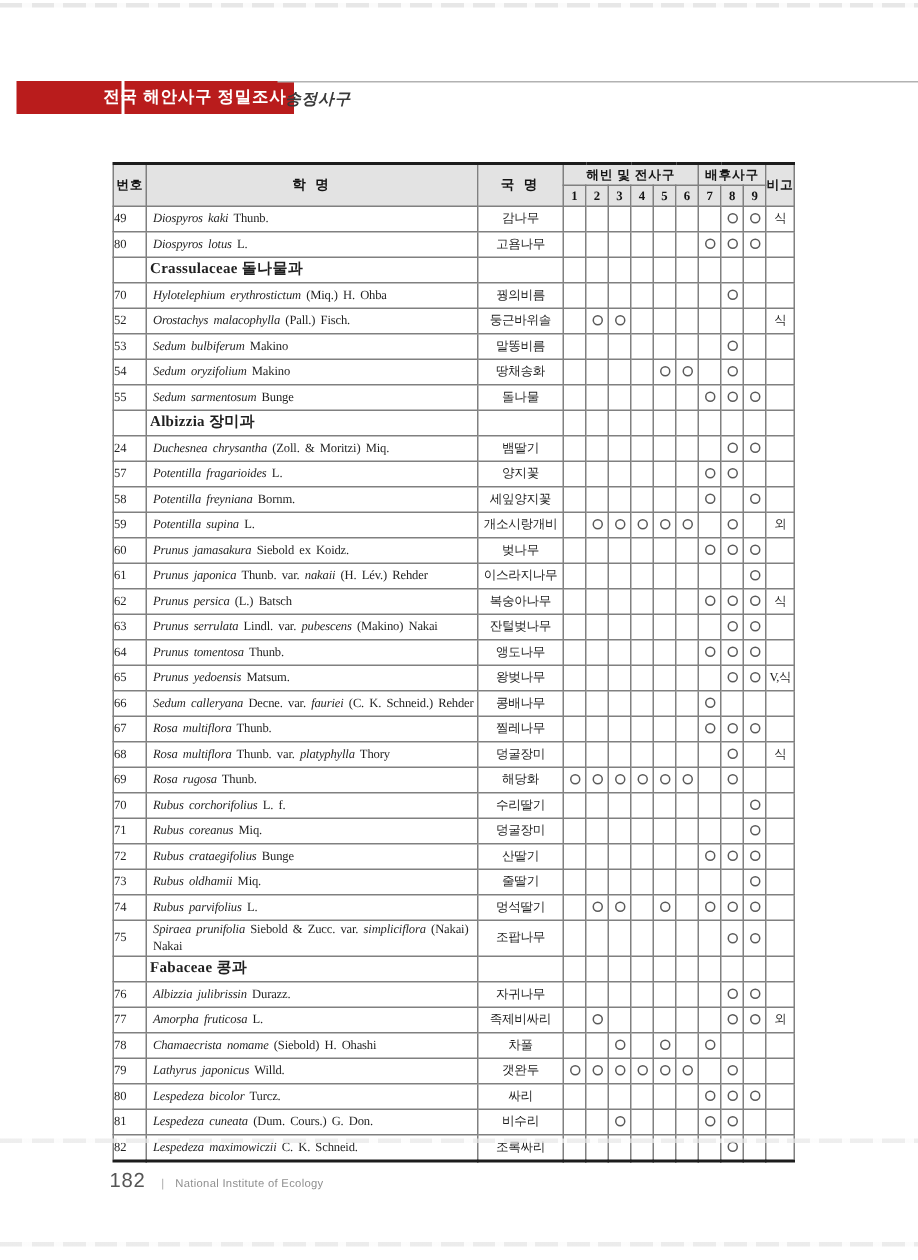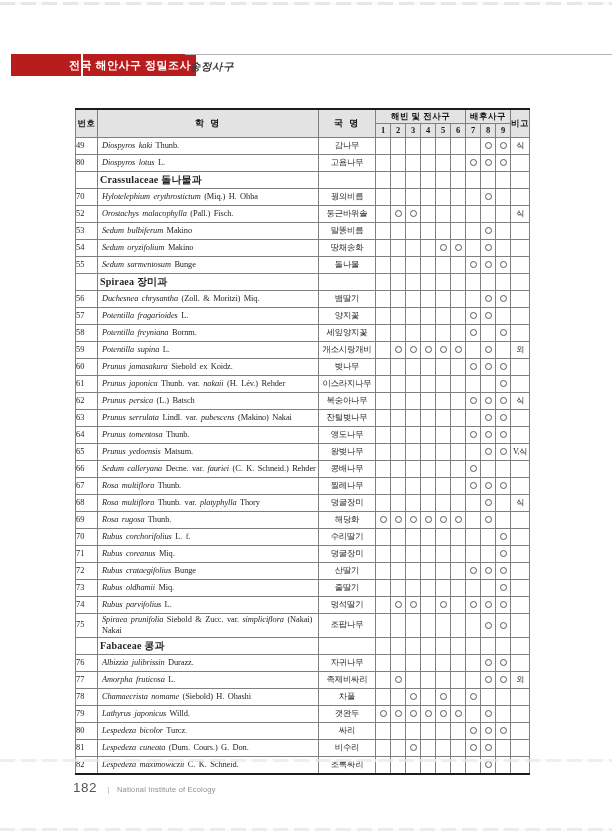--- a/index.html
+++ b/index.html
@@ -224,35 +224,35 @@
         <td class="mark"></td>
         <td class="mark"></td>
         <td class="mark"></td>
         <td class="mark"><span class="circ"></span></td>
         <td class="mark"><span class="circ"></span></td>
         <td class="mark"><span class="circ"></span></td>
         <td class="remark"></td>
       </tr>
       <tr class="family">
         <td class="no"></td>
-        <td class="fam">Spiraea 장미과</td>
+        <td class="fam">Albizzia 장미과</td>
         <td class="kor"></td>
         <td class="mark"></td>
         <td class="mark"></td>
         <td class="mark"></td>
         <td class="mark"></td>
         <td class="mark"></td>
         <td class="mark"></td>
         <td class="mark"></td>
         <td class="mark"></td>
         <td class="mark"></td>
         <td class="remark"></td>
       </tr>
       <tr class="r">
-        <td class="no">56</td>
+        <td class="no">24</td>
         <td class="sci"><span class="it">Duchesnea chrysantha</span><span class="rm"> (Zoll. &amp; Moritzi) Miq.</span></td>
         <td class="kor">뱀딸기</td>
         <td class="mark"></td>
         <td class="mark"></td>
         <td class="mark"></td>
         <td class="mark"></td>
         <td class="mark"></td>
         <td class="mark"></td>
         <td class="mark"></td>
         <td class="mark"><span class="circ"></span></td>

